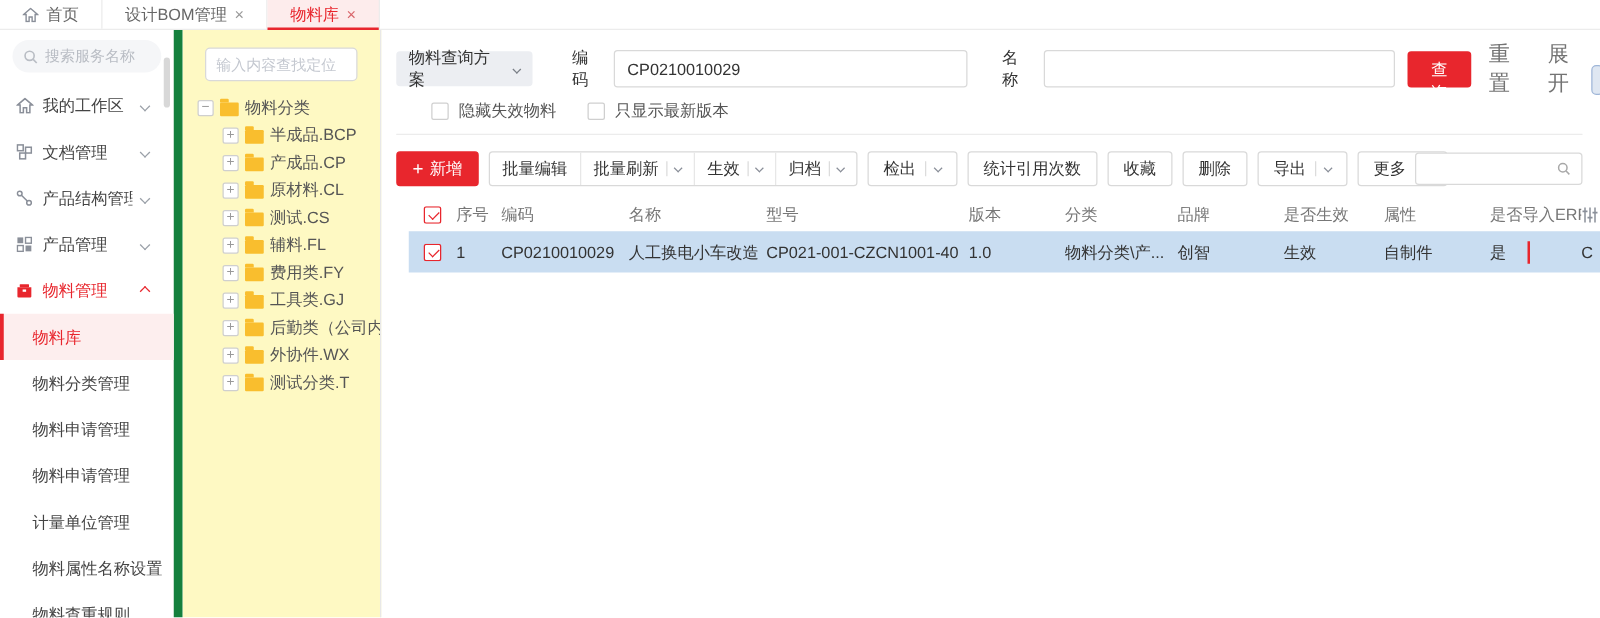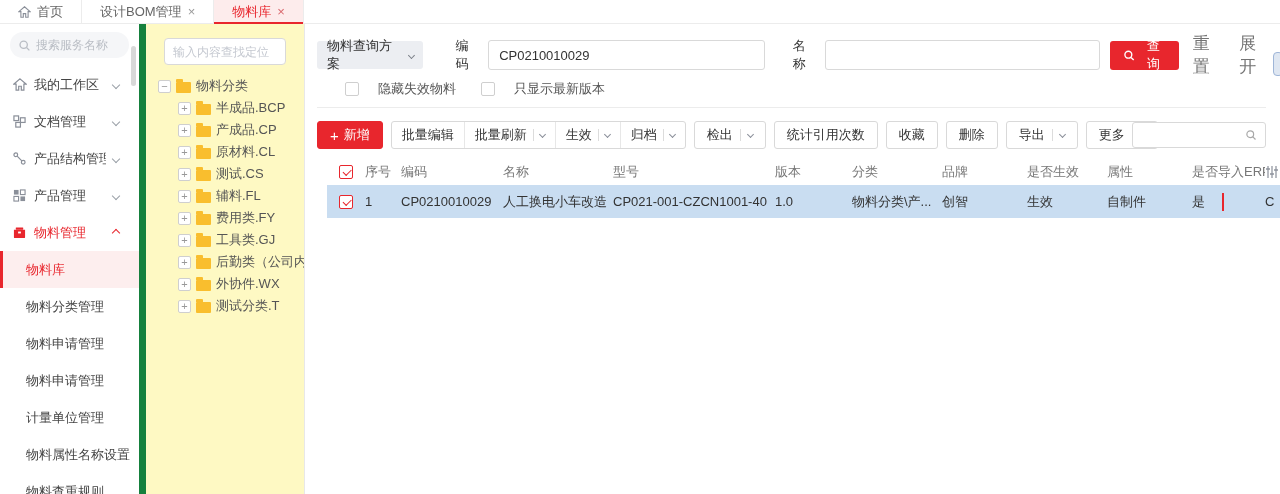--- a/index.html
+++ b/index.html
@@ -58,32 +58,32 @@
   .scheme-btn { display:inline-flex; align-items:center; gap:8px; height:28px; padding:0 10px;
     background:#eceef2; border-radius:3px; cursor:pointer; color:#333; }
   .scheme-btn .chev { color:#7a7f87; }
   .qlabel { margin-left:32px; color:#333; }
   .qinput { height:30px; border:1px solid #d9d9d9; border-radius:3px; padding:0 10px; font-size:13px;
     color:#333; margin-left:8px; outline:none; font-family:inherit; }
   .code-input { width:290px; }
   .name-label { margin-left:28px; }
   .name-input { width:288px; }
   .btn-search { margin-left:10px; height:29px; display:inline-flex; align-items:center; gap:6px; padding:0 13px;
-    background:#e8262d; color:#fff; border:none; border-radius:3px; font-size:13px; cursor:pointer; font-family:inherit; }
+    background:#e8262d; color:#fff; border:none; border-radius:3px; font-size:13px; cursor:pointer; font-family:inherit;flex-direction:column; }
   .link { color:#737373; cursor:pointer; font-size:17px; }
   .reset-link { margin-left:14px; }
   .expand-link { margin-left:14px; display:inline-flex; align-items:center; gap:4px; }
   .expand-link .chev { width:5px; height:5px; }
 
   .check-row { display:flex; align-items:center; margin-top:10px; height:18px; }
   .cb { width:14px; height:14px; border:1px solid #cfcfcf; border-radius:2px; background:#fff; flex:none; position:relative; cursor:pointer; }
   .cb.checked { border-color:#e8262d; }
   .cb.checked::after { content:""; position:absolute; left:2.5px; top:3px; width:7px; height:3.5px;
     border-left:1.6px solid #e8262d; border-bottom:1.6px solid #e8262d; transform:rotate(-45deg); }
-  .check-row .grp { display:flex; align-items:center; gap:19px; color:#555; }
+  .check-row .grp { display:flex; align-items:center; gap:8px; color:#555; }
   .grp1 { margin-left:28px; } .grp2 { margin-left:25px; }
 
   .hdivider { height:1px; background:#ececec; margin:9px 14px 0 0; }
 
   .toolbar { display:flex; align-items:center; gap:8px; margin-top:13px; height:28px; position:relative; padding-right:14px; }
   .btn { display:inline-flex; align-items:center; height:28px; padding:0 12px; border:1px solid #d9d9d9;
     border-radius:3px; background:#fff; font-size:13px; color:#333; cursor:pointer; font-family:inherit; }
   .btn-red { background:#e8262d; border-color:#e8262d; color:#fff; gap:5px; }
   .btn-red .plus { font-size:15px; line-height:1; }
   .btn-group { display:inline-flex; align-items:stretch; height:28px; border:1px solid #d9d9d9; border-radius:3px; background:#fff; }

